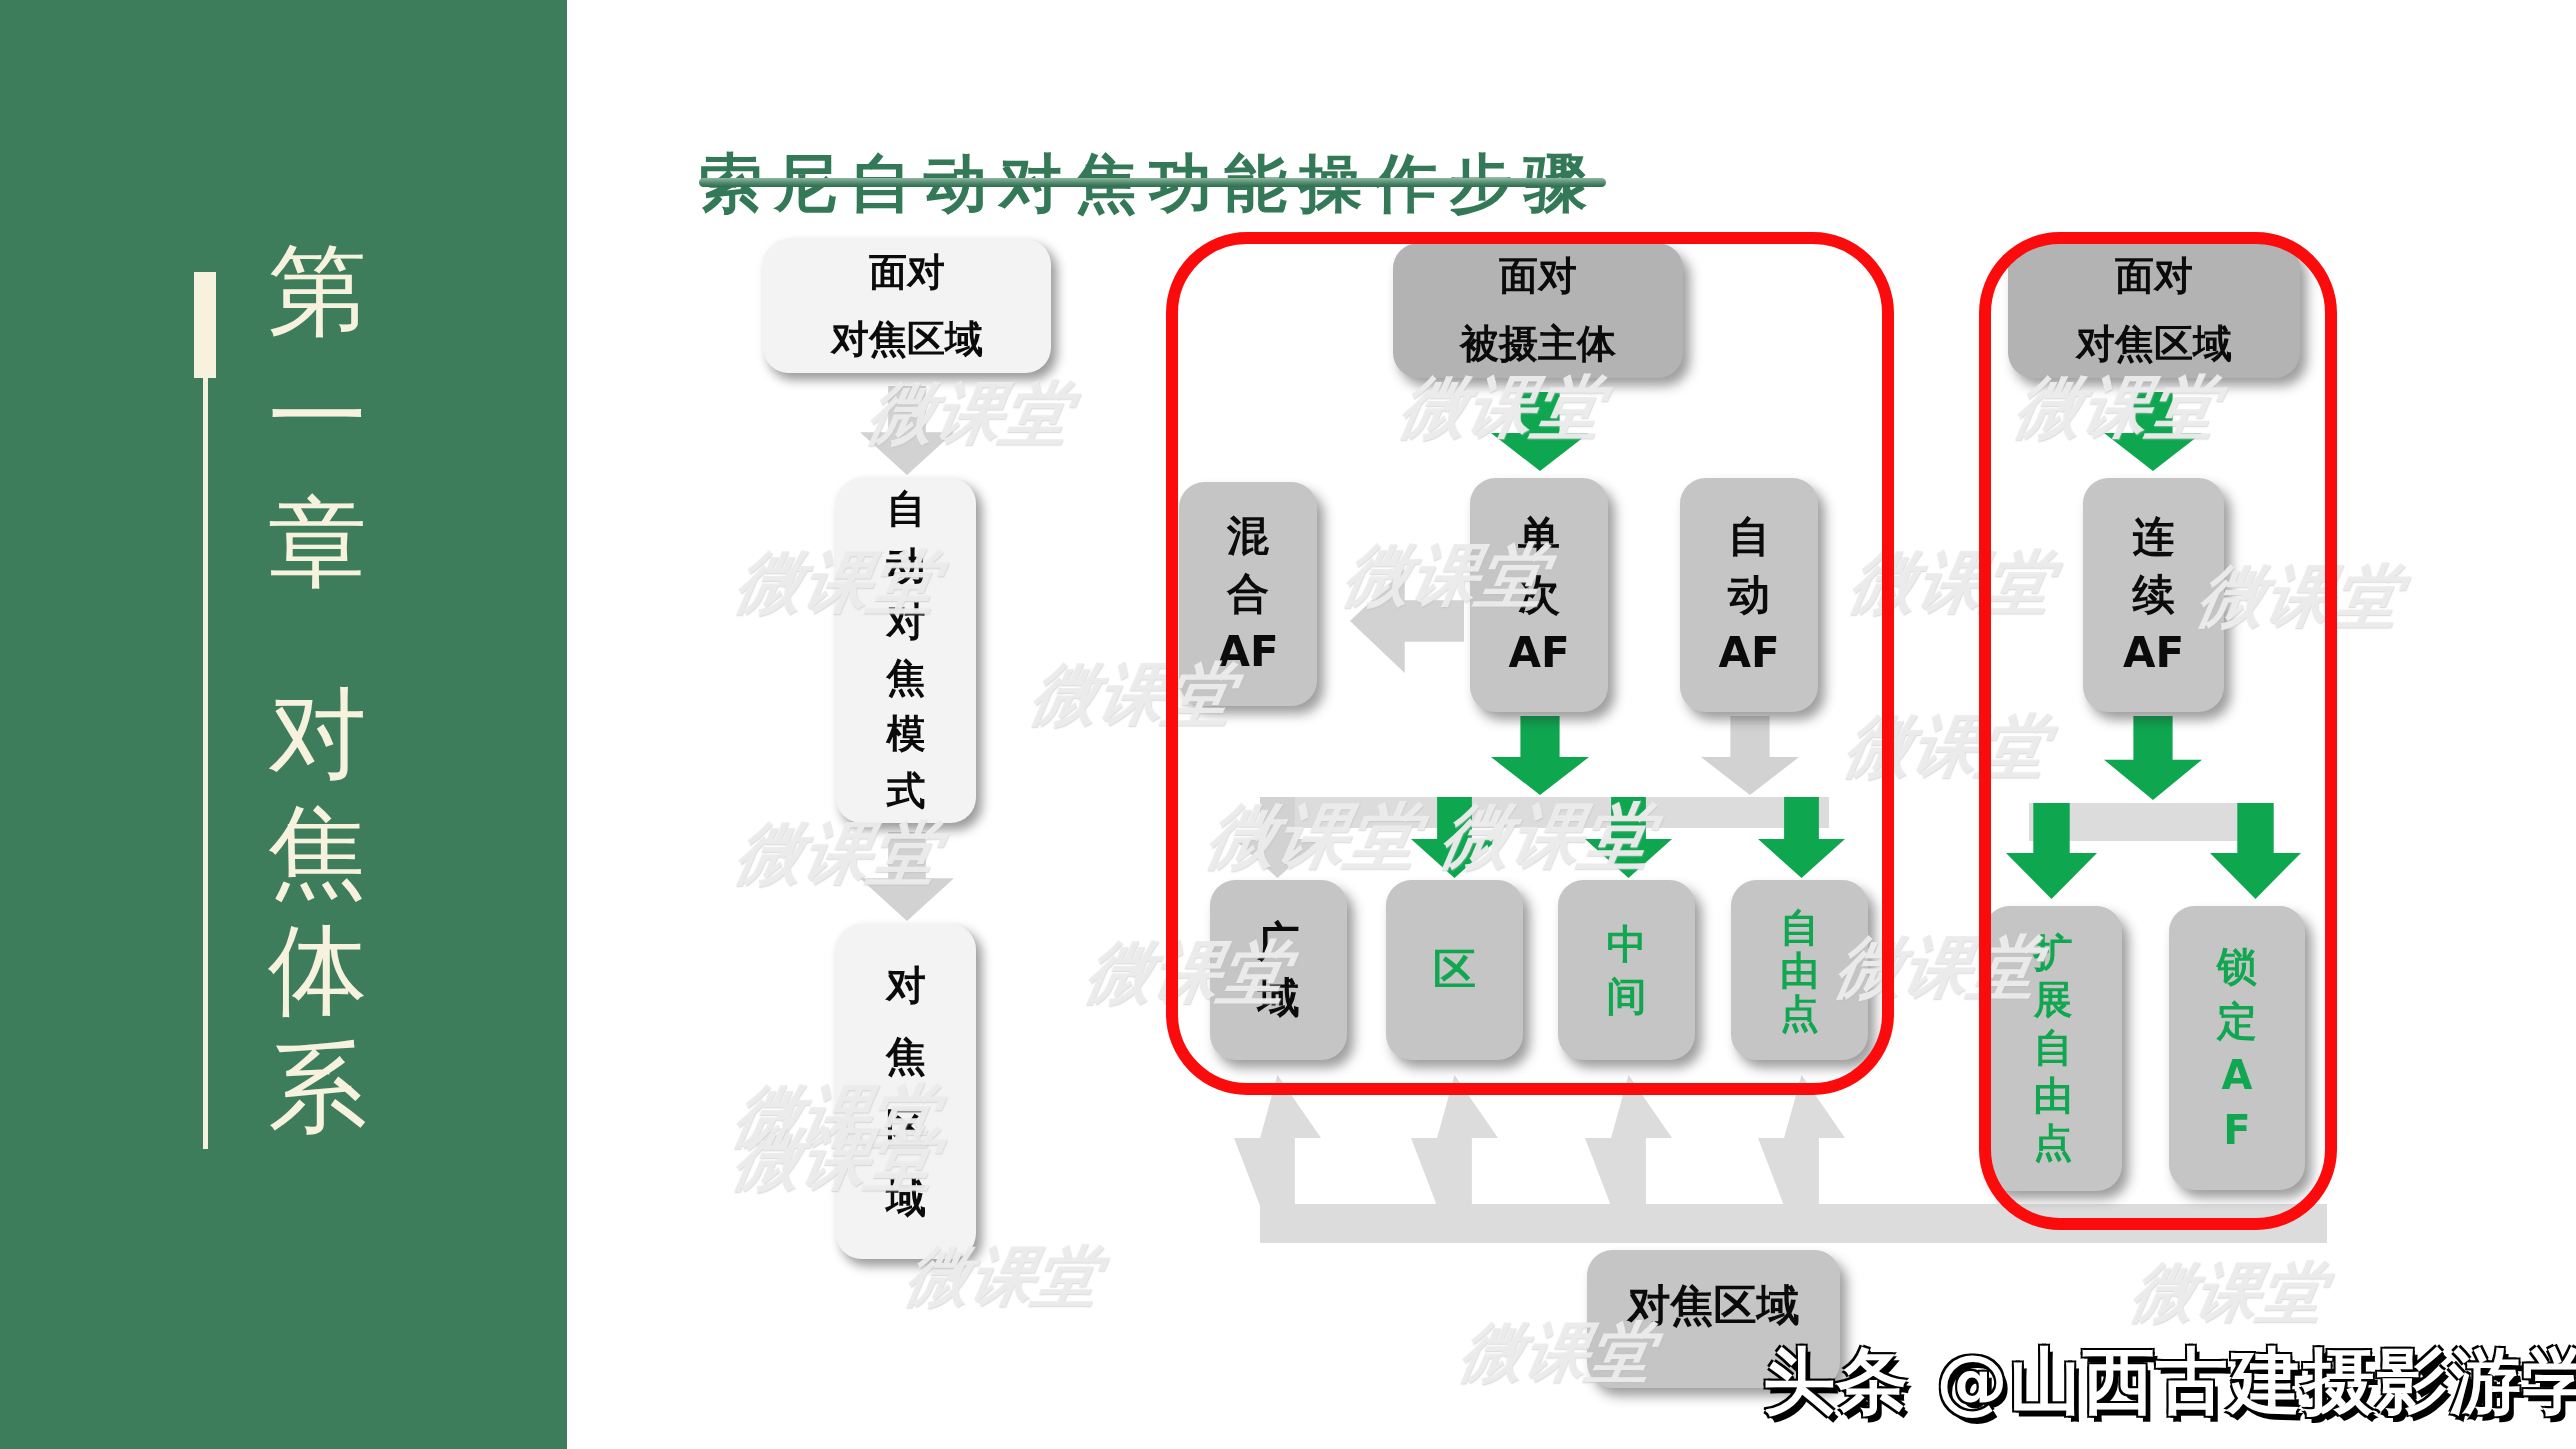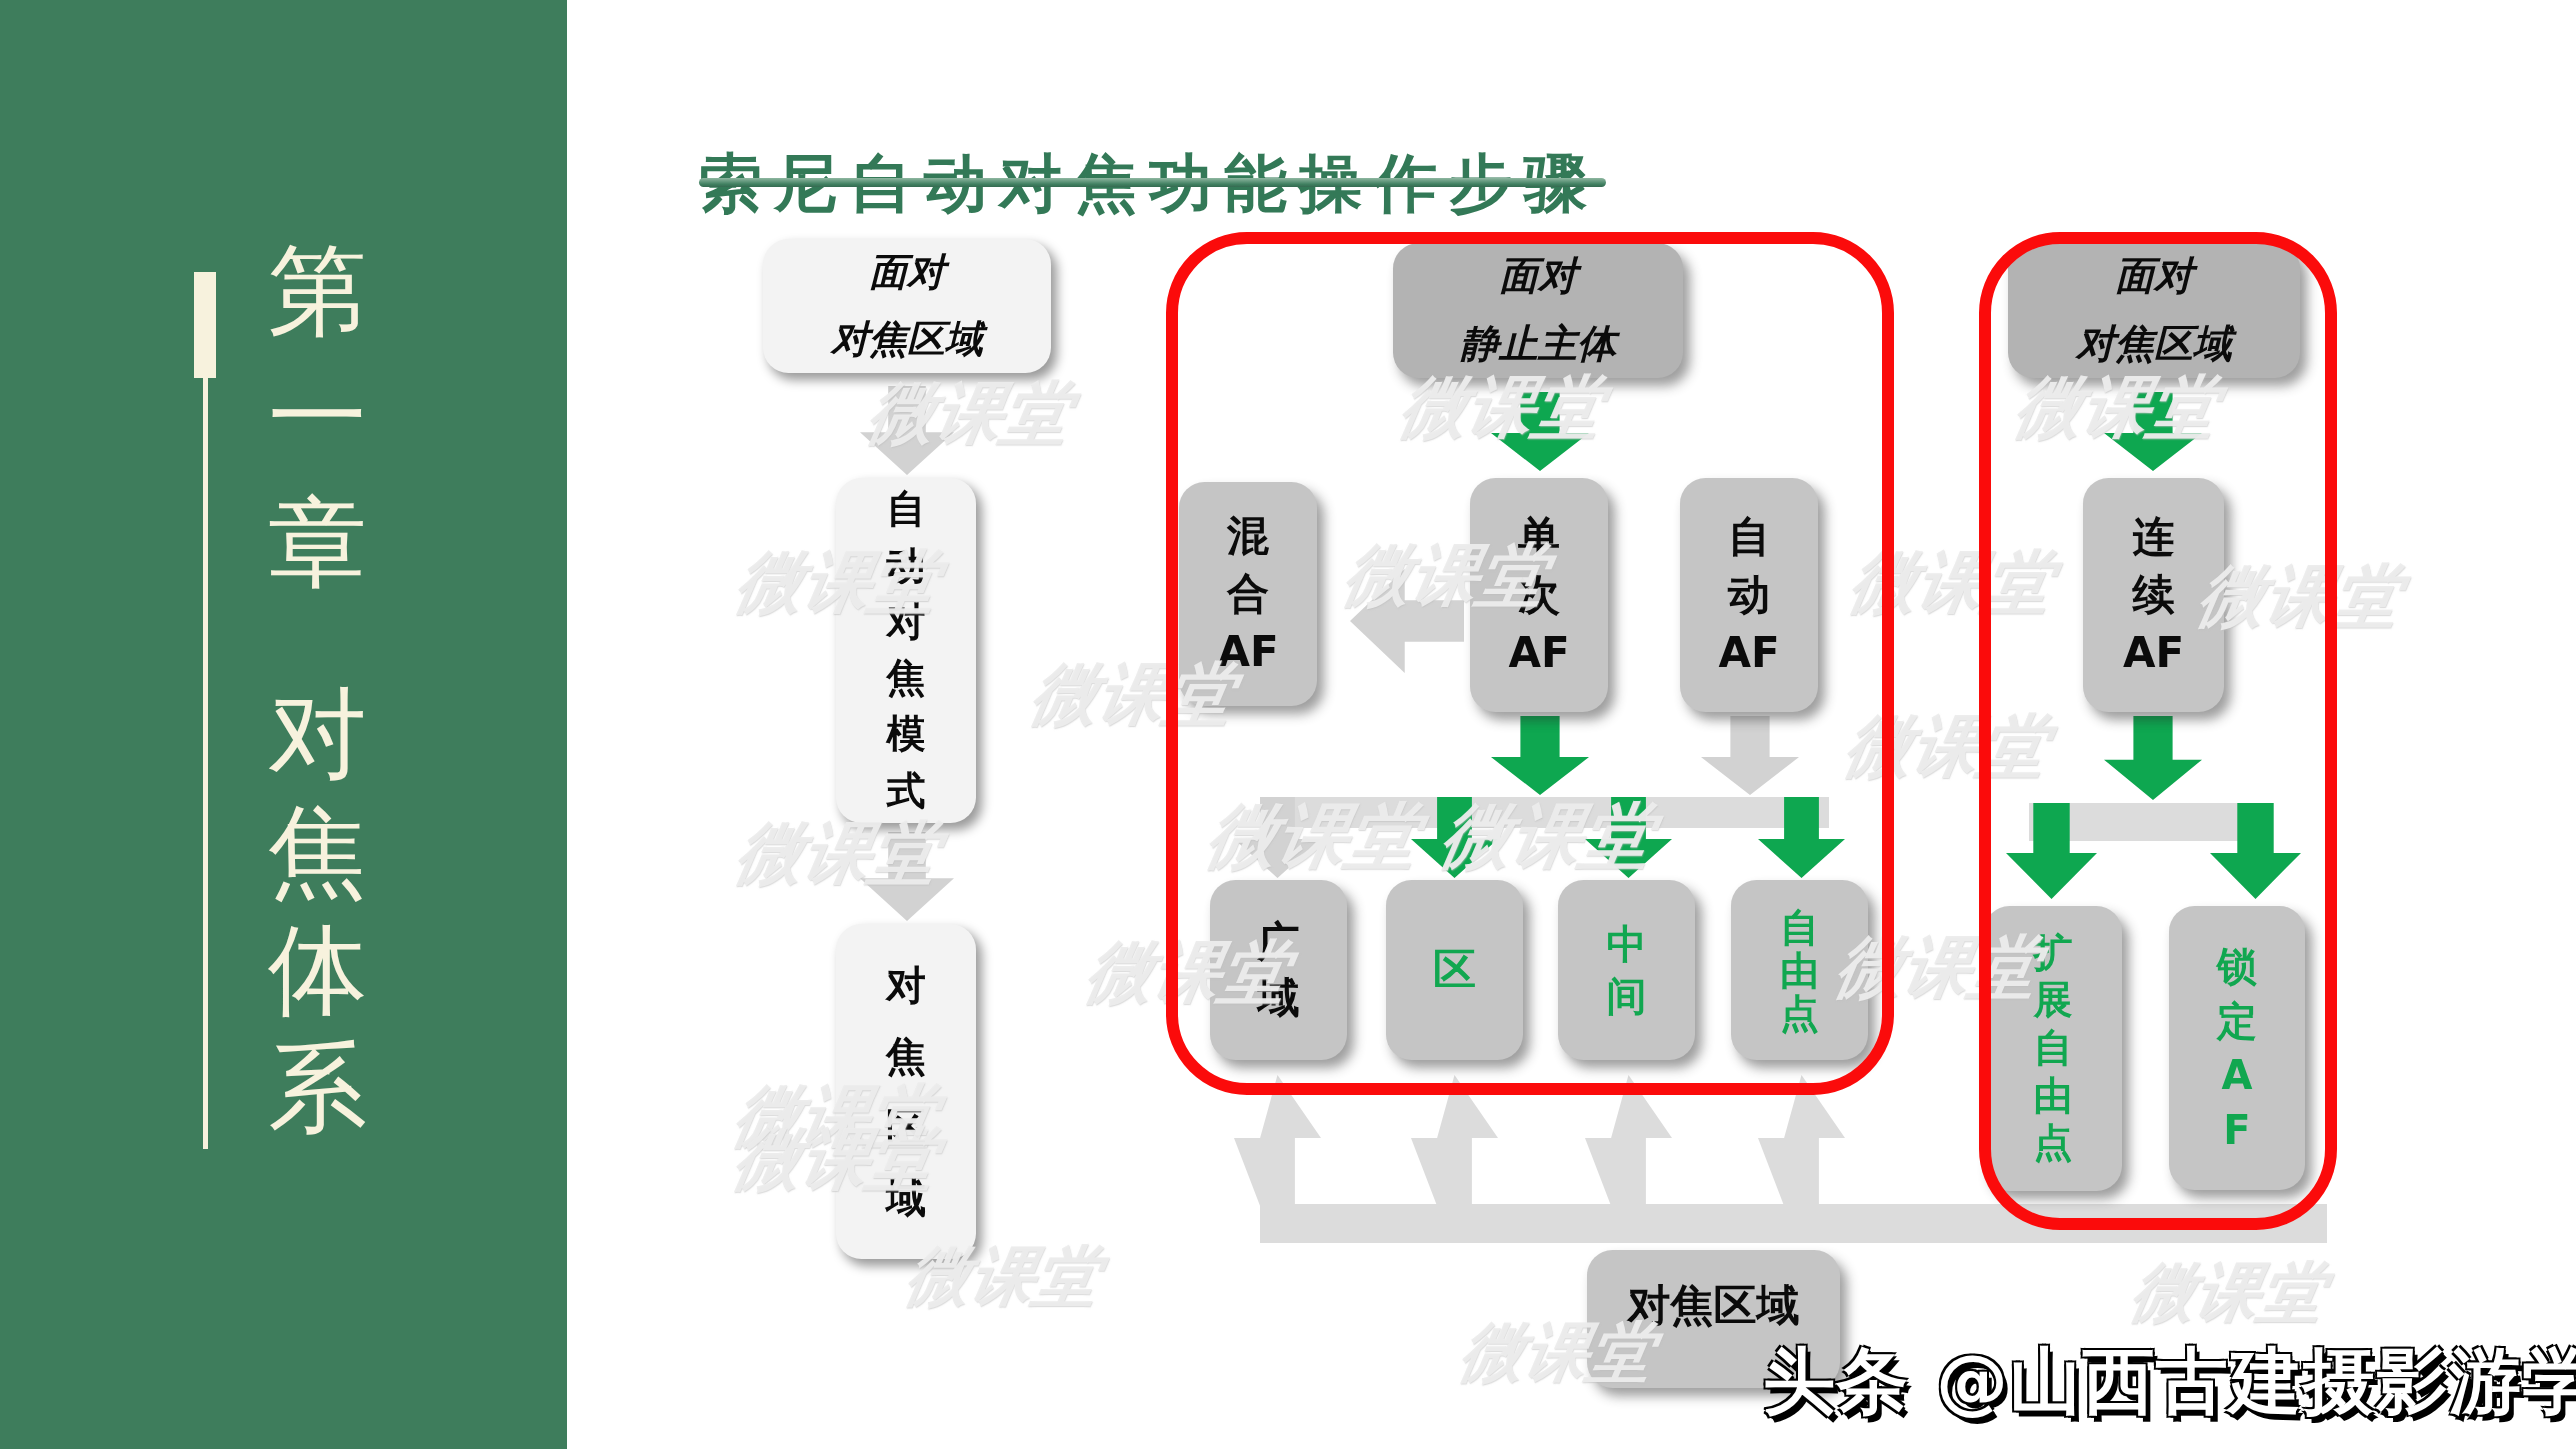--- a/index.html
+++ b/index.html
@@ -23,21 +23,21 @@
          background:linear-gradient(to bottom,#8fb7a1,#3f7f60 70%,#356a51);}
 
   
   .box{position:absolute;border-radius:25.5px;display:flex;flex-direction:column;align-items:center;
        justify-content:center;font-weight:800;color:#0b0b0b;gap:var(--gap,9.4px);box-sizing:border-box;}
   .box .ln{font-size:var(--fs,40px);line-height:var(--lh,1.1);white-space:nowrap;}
   .light{background:#F3F3F3;box-shadow:5.4px 6.7px 10.7px rgba(0,0,0,.40);}
   .gray{background:#C5C5C5;box-shadow:6.7px 8px 12px rgba(40,40,40,.45);}
   .dark{background:#B3B3B3;box-shadow:6.7px 8px 12px rgba(40,40,40,.45);}
   .t-green .ln{color:#11A750;}
-  .two .ln{line-height:1.5;font-style:italic;}
+  .two .ln{line-height:1.5;}
 
   
   .arr{position:absolute;filter:drop-shadow(2.7px 3.4px 2.7px rgba(0,0,0,.22));}
   .arr-down{clip-path:polygon(30% 0,70% 0,70% 52%,100% 52%,50% 100%,0 52%,30% 52%);}
   .arr-up{clip-path:polygon(50% 0,100% 48%,70% 48%,70% 100%,30% 100%,0 48%,30% 48%);}
   .arr-left{clip-path:polygon(0 50%,48% 0,48% 30%,100% 30%,100% 70%,48% 70%,48% 100%);}
   .c-green{background:#0EA750;}
   .c-light{background:#D2D2D2;}
   .c-band{background:#DCDCDC;}
   .band{position:absolute;background:#DCDCDC;}
@@ -120,21 +120,21 @@
     </div>
   <div class="box light" style="left:836px;top:924px;width:140px;height:335px;--fs:40px;--gap:27px">
       <div class="ln">对</div>
       <div class="ln">焦</div>
       <div class="ln">区</div>
       <div class="ln">域</div>
     </div>
 
   <div class="box dark two" style="left:1393px;top:243px;width:290px;height:135px;--fs:39px">
       <div class="ln">面对</div>
-      <div class="ln">静止主体</div>
+      <div class="ln">被摄主体</div>
     </div>
   <div class="box gray" style="left:1179px;top:482px;width:138px;height:224px;--fs:42px;--gap:12px">
       <div class="ln">混</div>
       <div class="ln">合</div>
       <div class="ln">AF</div>
     </div>
   <div class="box gray" style="left:1470px;top:478px;width:138px;height:234px;--fs:42px;--gap:12px">
       <div class="ln">单</div>
       <div class="ln">次</div>
       <div class="ln">AF</div>

